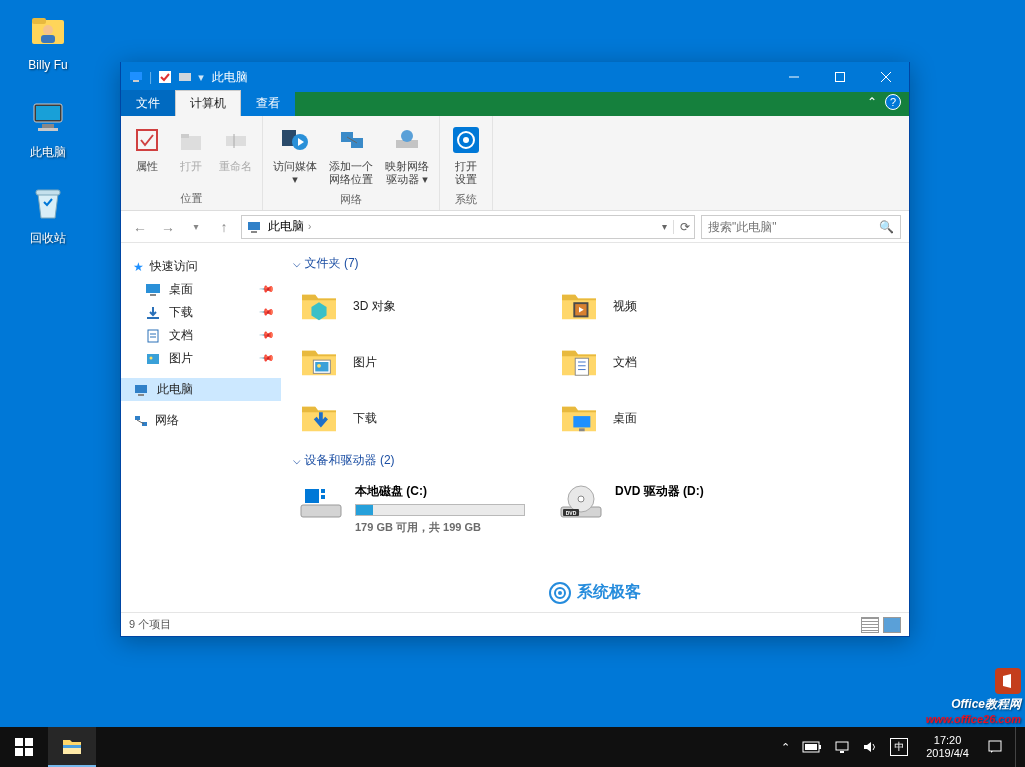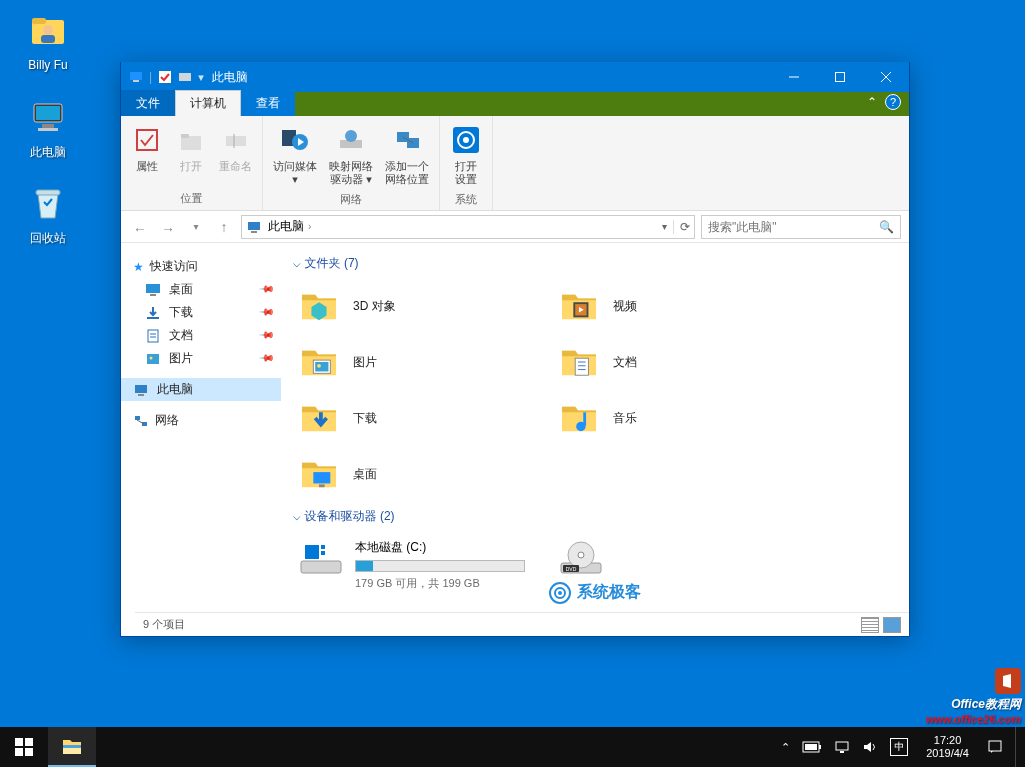--- a/index.html
+++ b/index.html
@@ -12,21 +12,21 @@
 
 
 .window { position:absolute; left:120px; top:62px; width:790px; height:575px; background:#fff; border:1px solid #0046a4; border-top:none; box-shadow:0 4px 24px rgba(0,0,0,.3); display:flex; flex-direction:column; }
 .titlebar { height:30px; background:#0078d7; display:flex; align-items:center; color:#fff; font-size:12px; }
 .titlebar .tb-icons { display:flex; align-items:center; gap:6px; padding:0 8px; }
 .titlebar .tb-text { flex:1; }
 .win-btns { display:flex; height:100%; }
 .win-btn { width:46px; height:100%; display:flex; align-items:center; justify-content:center; color:#fff; }
 
 
-.tabs { height:24px; background:#4d7c0f; display:flex; align-items:flex-end; position:relative;text-align:right; }
+.tabs { height:24px; background:#15803d; display:flex; align-items:flex-end; position:relative;text-align:right; }
 .tab { padding:4px 14px; font-size:12px; background:#0078d7; color:#fff; border:1px solid transparent; border-bottom:none; }
 .tab.file { background:#006ac1; color:#fff; }
 .tab.active { background:#f5f5f5; color:#222; border-color:#ccc; }
 .tabs .help { position:absolute; right:8px; top:2px; display:flex; gap:8px; align-items:center; }
 .help-chevron { color:#fff; font-size:12px; }
 .help-q { width:16px; height:16px; border-radius:50%; background:#0078d7; border:1px solid #fff; color:#fff; font-size:11px; display:flex; align-items:center; justify-content:center; }
 
 
 .ribbon { height:95px; background:#f5f5f5; border-bottom:1px solid #ddd; display:flex; }
 .rgroup { border-right:1px solid #e3e3e3; display:flex; flex-direction:column; padding:4px 4px 2px; }
@@ -58,32 +58,32 @@
 
 .content { flex:1; padding:6px 12px; overflow:auto; }
 .section-header { color:#1b4ea3; font-size:12px; padding:6px 0; display:flex; align-items:center; gap:4px; }
 .section-header .chev { font-size:10px; }
 .folder-grid { display:flex; flex-wrap:wrap; }
 .folder-item { width:260px; height:48px; display:flex; align-items:center; gap:12px; padding:2px 4px; margin:4px 0; font-size:12px; color:#222; }
 .folder-item .fico { width:44px; height:44px; display:flex; align-items:center; justify-content:center; }
 .folder-svg { width:38px; height:34px; }
 
 .drive-grid { display:flex; flex-wrap:wrap; }
-.drive-item { width:260px; display:flex; gap:10px; padding:4px; margin:4px 0; font-size:12px; }
+.drive-item { width:260px; display:flex; gap:10px; padding:4px; margin:4px 0; font-size:12px;font-weight:bold; }
 .drive-item .dico { width:48px; height:40px; display:flex; align-items:center; justify-content:center; }
 .drive-info { flex:1; }
 .drive-bar { width:170px; height:12px; border:1px solid #b9b9b9; margin:4px 0; background:#eaeaea; }
 .drive-fill { height:100%; background:#26a0da; }
 .drive-sub { color:#6b6b6b; font-size:11px; }
 
 .watermark { position:absolute; left:50%; transform:translateX(-50%); bottom:8px; display:flex; gap:6px; color:#0078d7; font-weight:bold; font-size:16px; opacity:.85; }
 .watermark .wm-ico { width:22px; height:22px; border:2px solid #0078d7; border-radius:50%; display:flex; align-items:center; justify-content:center; }
 
 
-.statusbar { height:24px; border-top:1px solid #e5e5e5; display:flex; align-items:center; padding:0 8px; font-size:11px; color:#555; justify-content:space-between; background:#fff;margin-left:14px; }
+.statusbar { height:24px; border-top:1px solid #e5e5e5; display:flex; align-items:center; padding:0 8px; font-size:11px; color:#555; justify-content:space-between; background:#fff; }
 .view-icons { display:flex; gap:4px; }
 .view-icons div { width:18px; height:16px; border:1px solid #999; }
 
 
 .taskbar { position:absolute; bottom:0; left:0; right:0; height:40px; background:#101010; display:flex; align-items:center; justify-content:space-between; }
 .tb-left { display:flex; height:100%; }
 .tb-item { width:48px; height:100%; display:flex; align-items:center; justify-content:center; }
 .tb-item.start svg { width:18px; height:18px; }
 .tb-item.active { background:#272727; border-bottom:2px solid #76b9ed; }
 .tray { display:flex; align-items:center; gap:12px; padding:0 4px; color:#fff; font-size:11px; }
@@ -222,37 +222,37 @@
                 <rect x="2" y="4" width="14" height="16" fill="#2a4a6a"></rect>
                 <circle cx="20" cy="16" r="8" fill="#2a90d8"></circle>
                 <polygon points="18,12 18,20 24,16" fill="#fff"></polygon>
               </svg>
             </div>
           <div class="rtxt"><span>访问媒体</span><br>▾</div>
         </div>
         <div class="rbtn">
           <div class="ricon">
               <svg width="28" height="28">
-                <rect x="3" y="14" width="22" height="8" fill="#c4c4c4"></rect>
-                <circle cx="14" cy="10" r="6" fill="#5aa0d8"></circle>
-              </svg>
-            </div>
-          <div class="rtxt"><span style="white-space:pre-line">映射网络
-驱动器</span> ▾</div>
-        </div>
-        <div class="rbtn">
-          <div class="ricon">
-              <svg width="28" height="28">
                 <rect x="4" y="6" width="12" height="10" fill="#3a8ac8"></rect>
                 <rect x="14" y="12" width="12" height="10" fill="#3a8ac8"></rect>
                 <line x1="10" y1="11" x2="20" y2="17" stroke="#666"></line>
               </svg>
             </div>
           <div class="rtxt" style="white-space:pre-line">添加一个
 网络位置</div>
+        </div>
+        <div class="rbtn">
+          <div class="ricon">
+              <svg width="28" height="28">
+                <rect x="3" y="14" width="22" height="8" fill="#c4c4c4"></rect>
+                <circle cx="14" cy="10" r="6" fill="#5aa0d8"></circle>
+              </svg>
+            </div>
+          <div class="rtxt"><span style="white-space:pre-line">映射网络
+驱动器</span> ▾</div>
         </div>
       </div>
       <div class="rlabel">网络</div>
     </div>
     <div class="rgroup">
       <div class="rbody">
         <div class="rbtn">
           <div class="ricon">
               <svg width="30" height="30">
                 <rect x="2" y="2" width="26" height="26" rx="3" fill="#0078d7"></rect>
@@ -423,31 +423,20 @@
                 <path d="M22 12v10m-6-4l6 7 6-7" stroke="#1e70c8" stroke-width="4" fill="none"></path>
               </svg>
             </div>
             <span>下载</span>
           </div>
         <div class="folder-item">
             <div class="fico">
               <svg class="folder-svg" viewBox="0 0 40 36">
                 <path d="M2 6h14l3 4h19v22H2z" fill="#ffd76a"></path>
                 <path d="M2 6h14l3 4h19v2H2z" fill="#e8b93e"></path>
-                <path d="M26 12v14" stroke="#1e90ff" stroke-width="3"></path>
-                <circle cx="22" cy="27" r="5" fill="#1e90ff"></circle>
-              </svg>
-            </div>
-            <span>音乐</span>
-          </div>
-        <div class="folder-item">
-            <div class="fico">
-              <svg class="folder-svg" viewBox="0 0 40 36">
-                <path d="M2 6h14l3 4h19v22H2z" fill="#ffd76a"></path>
-                <path d="M2 6h14l3 4h19v2H2z" fill="#e8b93e"></path>
                 <rect x="14" y="16" width="18" height="12" fill="#1e90ff"></rect>
                 <rect x="20" y="29" width="6" height="3" fill="#888"></rect>
               </svg>
             </div>
             <span>桌面</span>
           </div>
       </div>
 
       <div class="section-header">
           <span class="chev">⌵</span>
@@ -474,20 +463,23 @@
         <div class="drive-item">
           <div class="dico">
               <svg width="44" height="36" viewBox="0 0 44 36">
                 <rect x="2" y="22" width="40" height="10" rx="2" fill="#d4d4d4" stroke="#999"></rect>
                 <circle cx="22" cy="14" r="13" fill="#e8e8e8" stroke="#aaa"></circle>
                 <circle cx="22" cy="14" r="3" fill="#fff" stroke="#888"></circle>
                 <rect x="4" y="24" width="16" height="7" rx="1" fill="#333"></rect>
                 <text x="12" y="30" fill="#fff" font-size="5" text-anchor="middle">DVD</text>
               </svg>
             </div>
+          <div class="drive-info">
+            <div>DVD 驱动器 (D:)</div>
+          </div>
         </div>
       </div>
 
       <div class="watermark">
         <div class="wm-ico">
             <svg width="14" height="14">
               <circle cx="7" cy="7" r="5" fill="none" stroke="#0078d7" stroke-width="2"></circle>
               <circle cx="7" cy="7" r="2" fill="#0078d7"></circle>
             </svg>
           </div>

